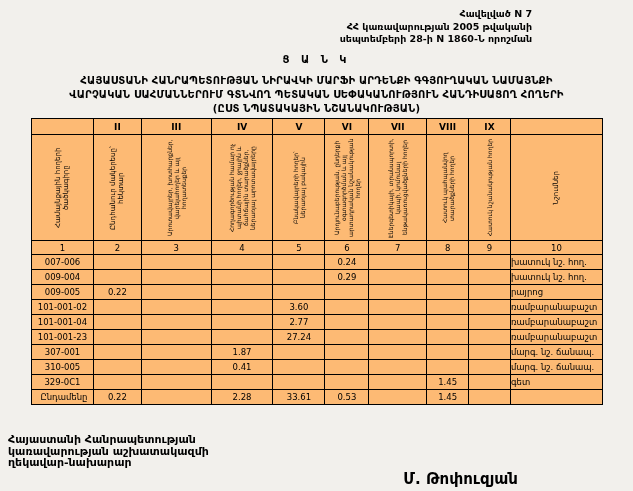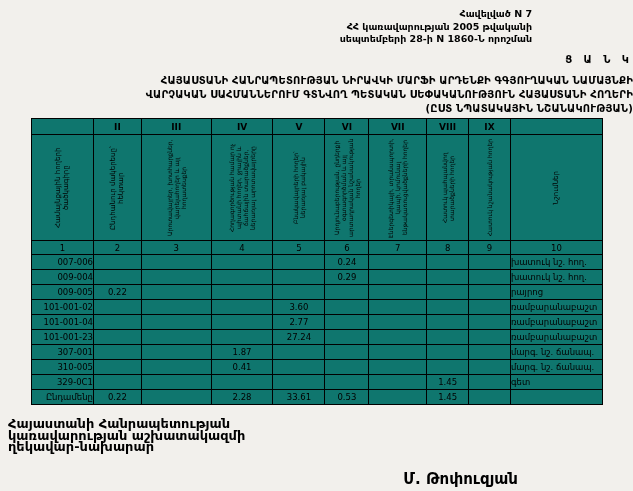--- a/index.html
+++ b/index.html
@@ -16,38 +16,38 @@
   .doc-header {
     position:absolute; top:8px; right:14px;
     text-align:right;
     font-size:9.5px; line-height:12.5px;
     font-weight:bold;
   }
 
   
   .title-block {
     position:absolute; top:54px; left:0; width:633px;
-    text-align:right;
+    text-align:center;
   }
   .title-main {
     font-size:10px; font-weight:bold; letter-spacing:4px;
     margin-bottom:9px;
   }
   .title-line {
     font-size:10px; font-weight:bold; line-height:14px;
     letter-spacing:0.2px;
   }
 
   
   table.grid {
     position:absolute; top:118px; left:31px;
     width:572px;
     border-collapse:collapse;
     font-size:8.5px;
-    background:#0f766e;
+    background:#fdba74;
   }
   table.grid td, table.grid th {
     border:1px solid #000;
     padding:0;
     vertical-align:middle;
     font-weight:normal;
   }
   
   tr.roman td {
     height:15px; text-align:center; font-size:9px; font-weight:bold;
@@ -70,63 +70,63 @@
   }
   .vert.small { font-size:6px; line-height:7px; }
 
   
   tr.numrow td {
     height:13px; text-align:center; font-size:8.5px;
   }
 
   
   tr.data td { height:14px; }
-  td.c1 { padding-left:3px; text-align:right;margin-left:28px; }
+  td.c1 { padding-left:3px; text-align:center;margin-left:28px; }
   td.num { text-align:center; }
   td.last { padding-left:3px; text-align:left; }
   tr.total td { font-weight:normal; }
   tr.total td.c1 { padding-left:3px; }
 
   
   col.c-1 { width:62px; }
   col.c-2 { width:48px; }
   col.c-3 { width:70px; }
   col.c-4 { width:62px; }
   col.c-5 { width:52px; }
   col.c-6 { width:44px; }
   col.c-7 { width:58px; }
   col.c-8 { width:42px; }
   col.c-9 { width:42px; }
   col.c-10 { width:92px; }
 
   
   .footer-left {
-    position:absolute; left:8px; top:418px;
-    font-size:13px; line-height:11.5px; font-weight:bold;
+    position:absolute; left:8px; top:434px;
+    font-size:11px; line-height:11.5px; font-weight:bold;
   }
   .footer-right {
     position:absolute; right:28px; top:470px;
     font-size:15px; font-weight:bold;
   }
 </style>
 </head>
 <body>
 
 <div class="page">
 
   <div class="doc-header">
     <div>Հավելված N 7</div>
     <div>ՀՀ կառավարության 2005 թվականի</div>
     <div>սեպտեմբերի 28-ի N 1860-Ն որոշման</div>
   </div>
 
   <div class="title-block">
     <div class="title-main">Ց Ա Ն Կ</div>
     <div class="title-line">ՀԱՅԱՍՏԱՆԻ ՀԱՆՐԱՊԵՏՈՒԹՅԱՆ ՆԻՐԱՎԿԻ ՄԱՐՖԻ ԱՐԴԵՆՔԻ ԳԳՅՈՒՂԱԿԱՆ ՆԱՄԱՅՆՔԻ</div>
-    <div class="title-line">ՎԱՐՉԱԿԱՆ ՍԱՀՄԱՆՆԵՐՈՒՄ  ԳՏՆՎՈՂ  ՊԵՏԱԿԱՆ ՍԵՓԱԿԱՆՈՒԹՅՈՒՆ  ՀԱՅԱՍՏԱՆԻ ՀՈՂԵՐԻ</div>
+    <div class="title-line">ՎԱՐՉԱԿԱՆ ՍԱՀՄԱՆՆԵՐՈՒՄ  ԳՏՆՎՈՂ  ՊԵՏԱԿԱՆ ՍԵՓԱԿԱՆՈՒԹՅՈՒՆ  ՀԱՆԴԻՍԱՑՈՂ ՀՈՂԵՐԻ</div>
     <div class="title-line">(ԸՍՏ ՆՊԱՏԱԿԱՅԻՆ ՆՇԱՆԱԿՈՒԹՅԱՆ)</div>
   </div>
 
   <table class="grid">
     <colgroup>
       <col class="c-1">
         <col class="c-2">
         <col class="c-3">
         <col class="c-4">
         <col class="c-5">

